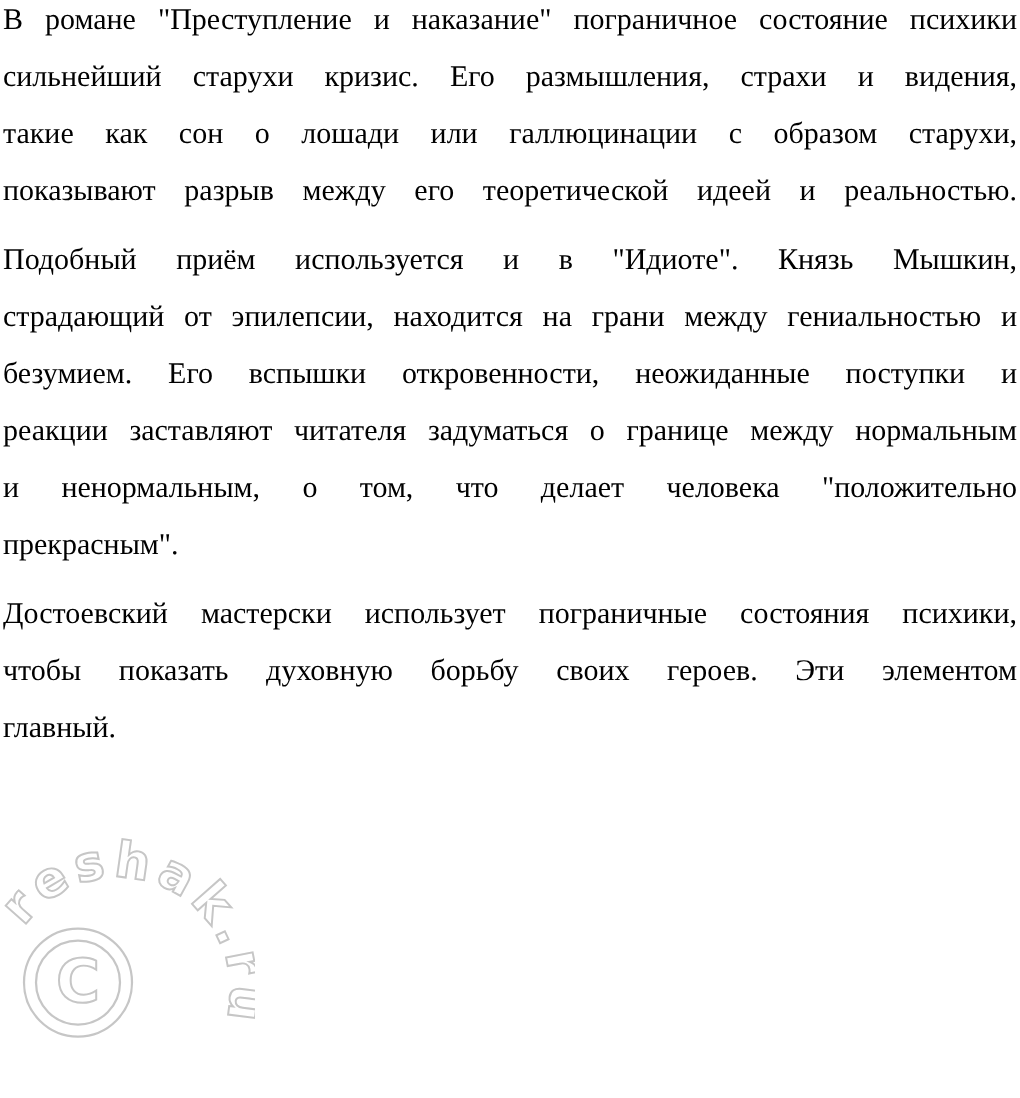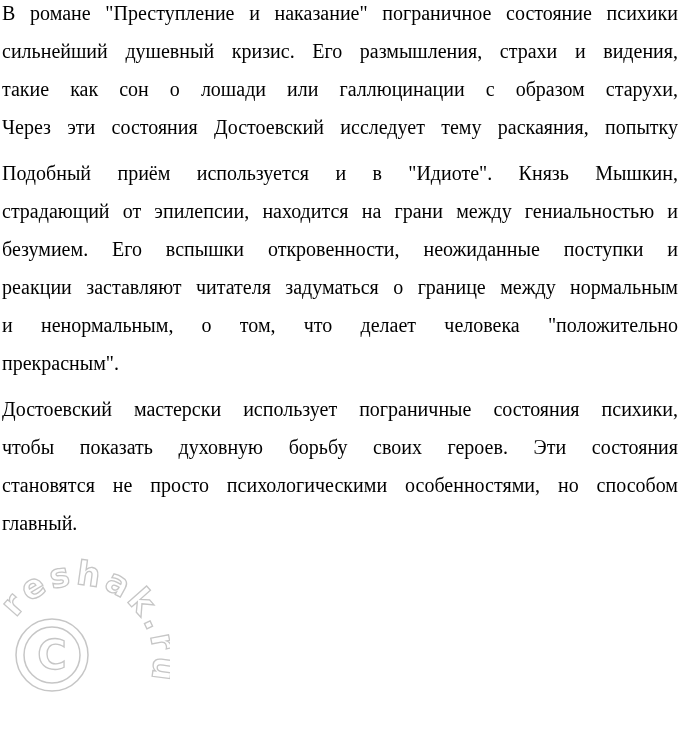--- a/index.html
+++ b/index.html
@@ -61,36 +61,35 @@
   }
 </style>
 </head>
 <body>
 
 <div class="page" style="background: rgb(255, 255, 255);">
 
   <div class="doc" id="doc" style="color: rgb(0, 0, 0);">
       <div class="para">
         <div class="line">В романе "Преступление и наказание" пограничное состояние психики</div>
-        <div class="line">сильнейший душевный кризис. Его размышления, страхи и видения,</div>
+        <div class="line">сильнейший старухи кризис. Его размышления, страхи и видения,</div>
         <div class="line">такие как сон о лошади или галлюцинации с образом старухи,</div>
-        <div class="line">Через эти состояния Достоевский исследует тему раскаяния, попытку</div>
+        <div class="line">показывают разрыв между его теоретической идеей и реальностью.</div>
       </div>
       <div class="para">
         <div class="line">Подобный приём используется и в "Идиоте". Князь Мышкин,</div>
         <div class="line">страдающий от эпилепсии, находится на грани между гениальностью и</div>
         <div class="line">безумием. Его вспышки откровенности, неожиданные поступки и</div>
         <div class="line">реакции заставляют читателя задуматься о границе между нормальным</div>
         <div class="line">и ненормальным, о том, что делает человека "положительно</div>
         <div class="line last">прекрасным".</div>
       </div>
       <div class="para">
         <div class="line">Достоевский мастерски использует пограничные состояния психики,</div>
-        <div class="line">чтобы показать духовную борьбу своих героев. Эти состояния</div>
-        <div class="line">становятся не просто психологическими особенностями, но способом</div>
+        <div class="line">чтобы показать духовную борьбу своих героев. Эти элементом</div>
         <div class="line last">главный.</div>
       </div>
     </div>
 
   <svg class="watermark" width="170" height="182" viewBox="0 0 170 182" aria-hidden="true">
     <defs>
       <path id="wm-arc" d="M 15 70 A 75 75 0 0 1 142 150" fill="none"></path>
     </defs>
     <text class="wm-arc-text" id="wm-arc-text-el" stroke="#c6c6c6" stroke-width="1.3">
       <textPath href="#wm-arc" startOffset="2">reshak.ru</textPath>

